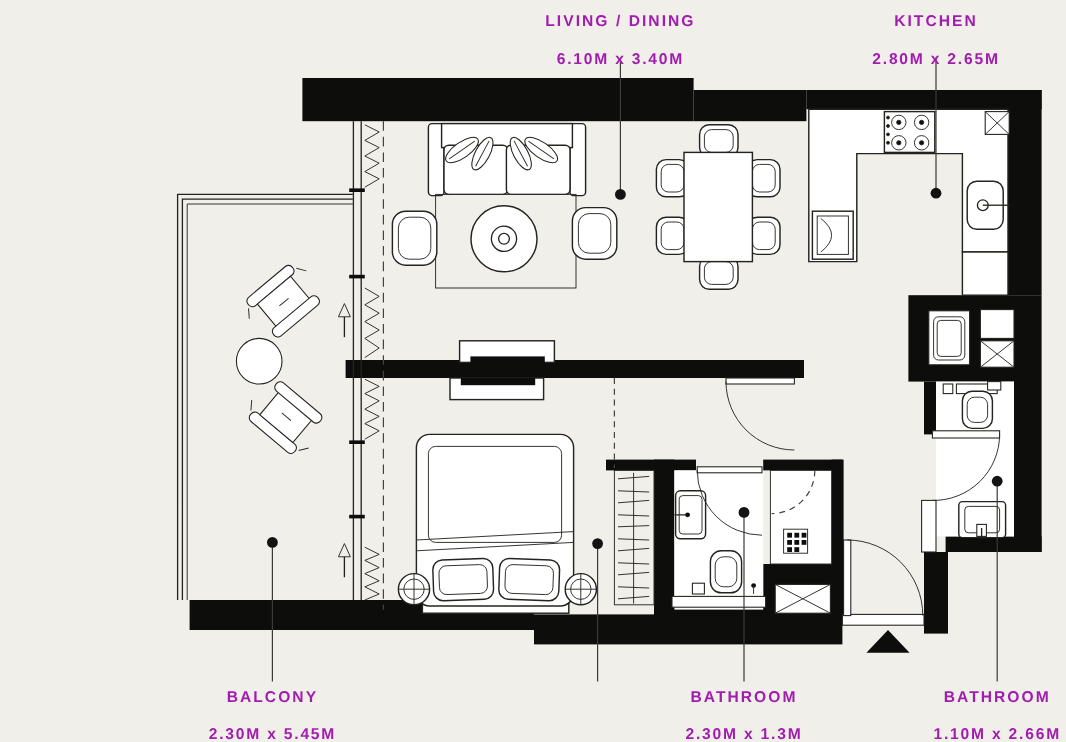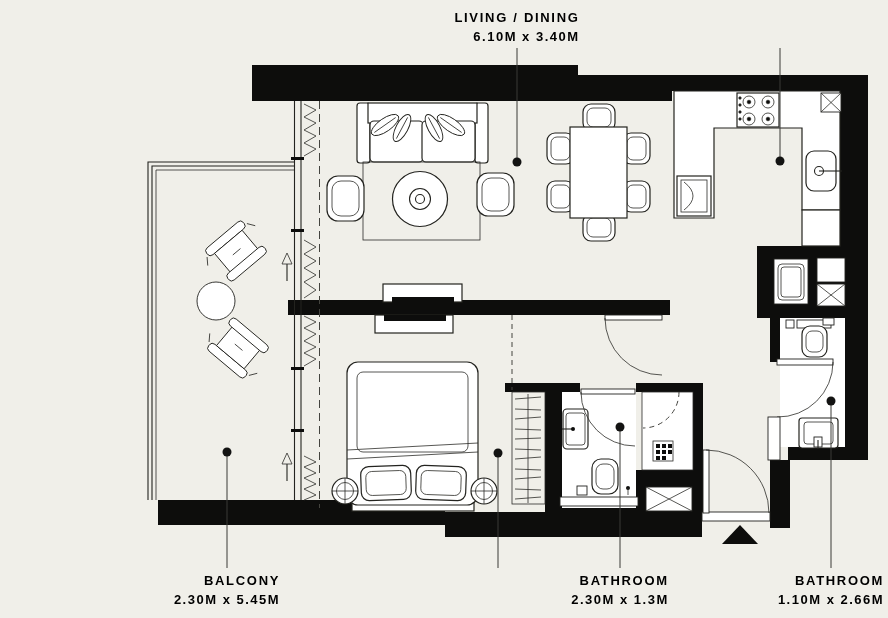--- a/index.html
+++ b/index.html
@@ -10,23 +10,23 @@
   .ln{stroke:#23231f;stroke-width:1.1;fill:none;}
   .lnthin{stroke:#2c2c28;stroke-width:0.8;fill:none;}
   .wfill{fill:#ffffff;stroke:#23231f;stroke-width:1.2;}
   .wfill-thin{fill:#ffffff;stroke:#23231f;stroke-width:0.9;}
   .floor{fill:#ffffff;stroke:none;}
   .dash{stroke:#44443f;stroke-width:1;fill:none;stroke-dasharray:8 5;}
   .dash2{stroke:#44443f;stroke-width:1;fill:none;stroke-dasharray:5 4;}
   .leader{stroke:#3a3a36;stroke-width:1;fill:none;}
   .dot{fill:#131312;}
   .blackbit{fill:#0d0d0c;}
-  .room-label{position:absolute;transform:translateX(-50%);text-align:right;white-space:nowrap;
-      color:#000000;font-size:13px;font-weight:bold;letter-spacing:1.7px;line-height:19px;}
-  .room-label .dims{letter-spacing:1.5px;}
+  .room-label{position:absolute;transform:translateX(-50%);text-align:center;white-space:nowrap;
+      color:#a21caf;font-size:13px;font-weight:bold;letter-spacing:1.7px;line-height:19px;}
+  .room-label .dims{letter-spacing:1.5px;margin-top:12px;}
 </style>
 </head>
 <body>
 
 <div class="stage">
 
 <svg class="plan-svg" width="888" height="618" viewBox="0 0 888 618">
 
   <g>
     <rect class="wall" x="252" y="65" width="326" height="36"></rect>
@@ -341,20 +341,24 @@
         <circle class="dot" cx="620" cy="427" r="4.5"></circle>
     <line class="leader" x1="831" y1="404" x2="831" y2="568"></line>
         <circle class="dot" cx="831" cy="401" r="4.5"></circle>
   </g>
 </svg>
 
 <div class="room-label" style="left:517px;top:8px">
   <div class="name">LIVING / DINING</div>
   <div class="dims">6.10M x 3.40M</div>
 </div>
+<div class="room-label" style="left:780px;top:8px">
+  <div class="name">KITCHEN</div>
+  <div class="dims">2.80M x 2.65M</div>
+</div>
 <div class="room-label" style="left:227px;top:571px">
   <div class="name">BALCONY</div>
   <div class="dims">2.30M x 5.45M</div>
 </div>
 <div class="room-label" style="left:620px;top:571px">
   <div class="name">BATHROOM</div>
   <div class="dims">2.30M x 1.3M</div>
 </div>
 <div class="room-label" style="left:831px;top:571px">
   <div class="name">BATHROOM</div>

